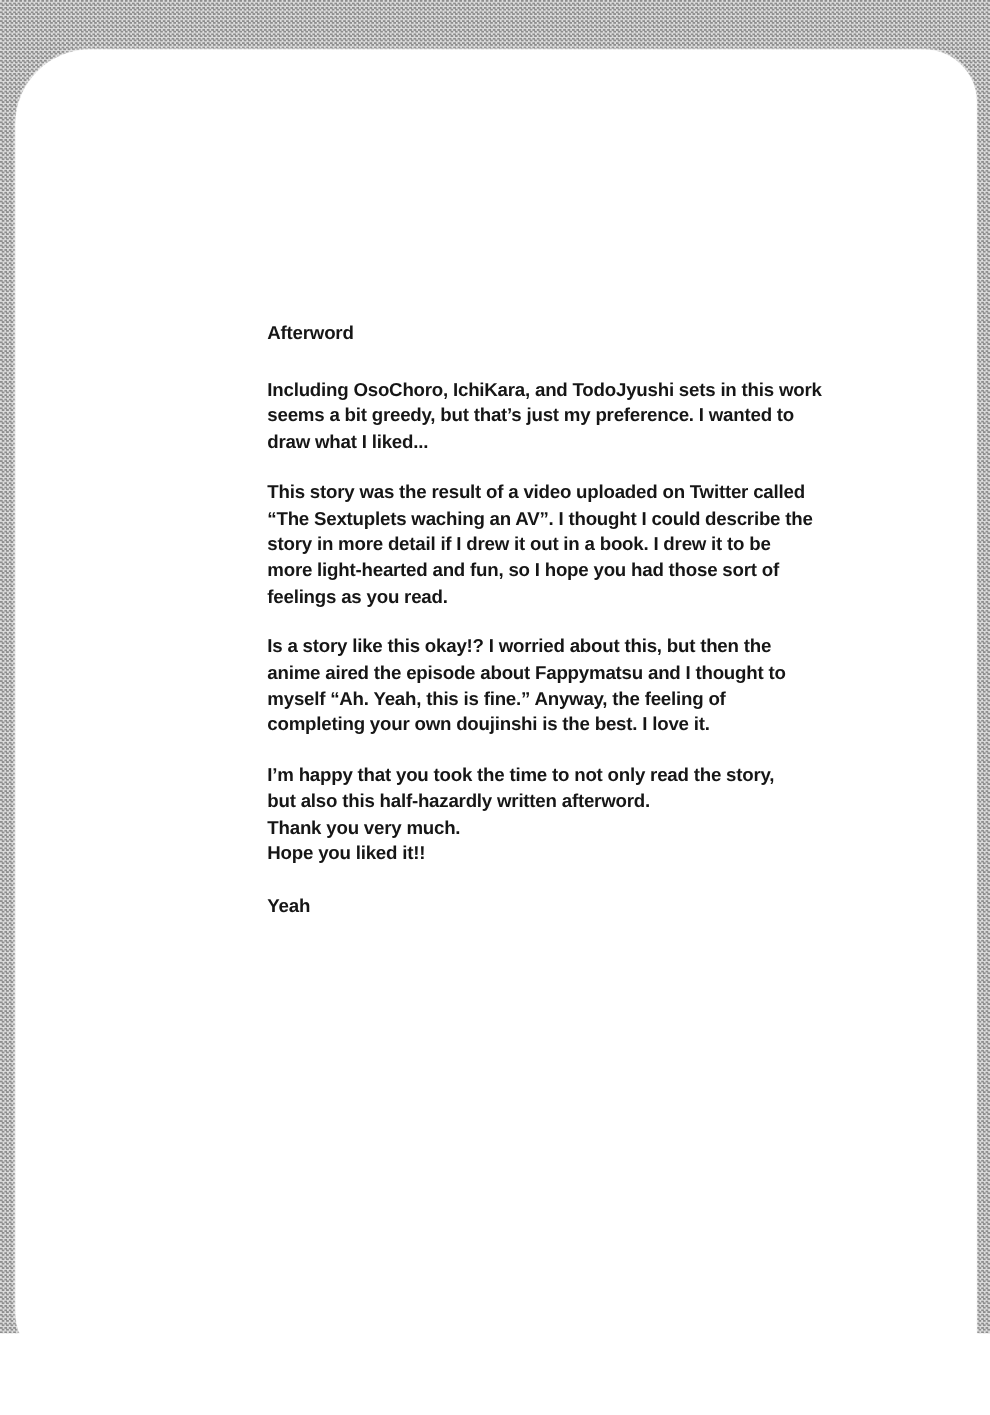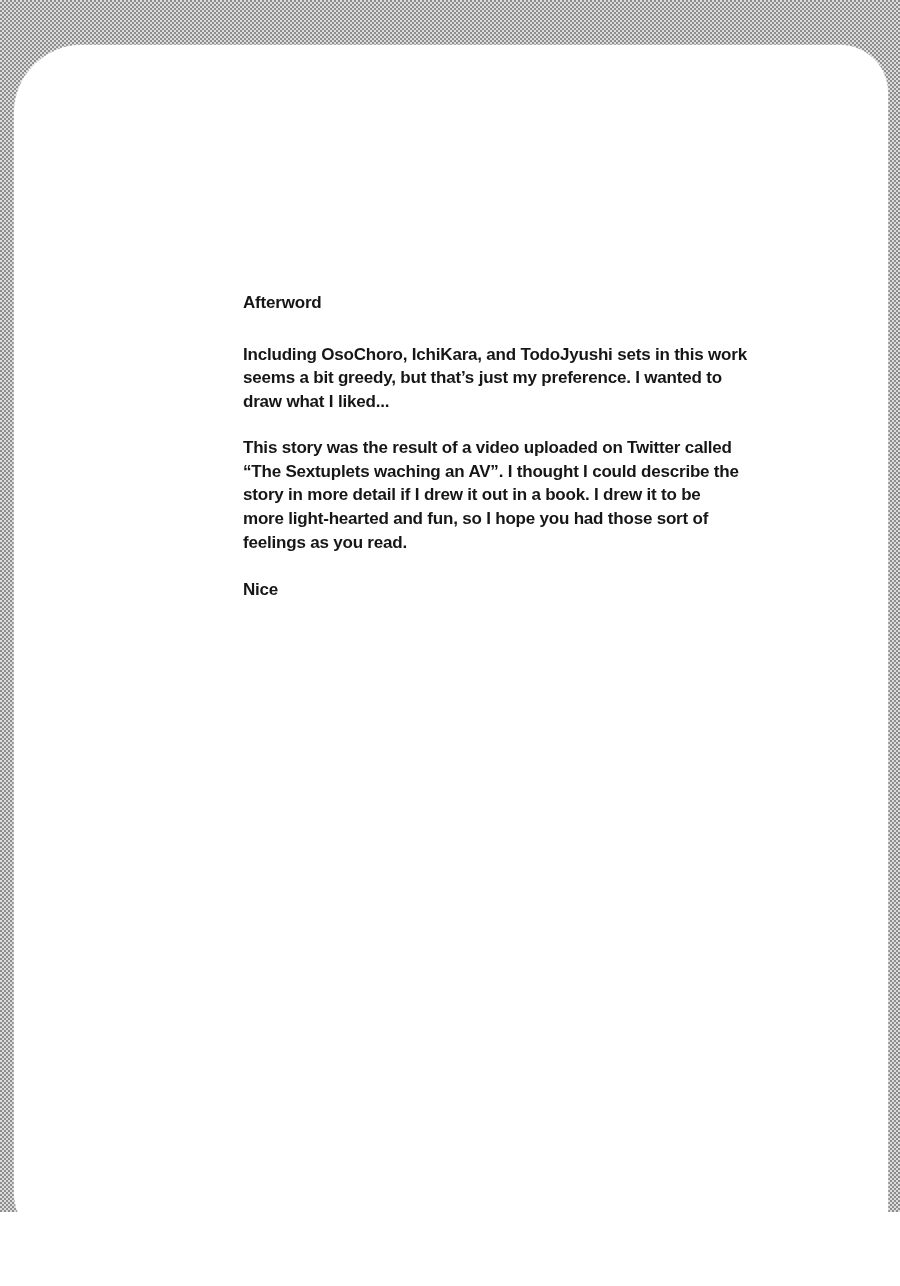--- a/index.html
+++ b/index.html
@@ -63,16 +63,24 @@
     <div class="content">
       <div class="title">Afterword</div>
       <p class="para">Including OsoChoro, IchiKara, and TodoJyushi sets in this work
 seems a bit greedy, but that’s just my preference. I wanted to
 draw what I liked...</p>
       <p class="para">This story was the result of a video uploaded on Twitter called
 “The Sextuplets waching an AV”. I thought I could describe the
 story in more detail if I drew it out in a book. I drew it to be
 more light-hearted and fun, so I hope you had those sort of
 feelings as you read.</p>
-      <div class="signature">Nice</div>
+      <p class="para">Is a story like this okay!? I worried about this, but then the
+anime aired the episode about Fappymatsu and I thought to
+myself “Ah. Yeah, this is fine.” Anyway, the feeling of
+completing your own doujinshi is the best. I love it.</p>
+      <p class="para">I’m happy that you took the time to not only read the story,
+but also this half-hazardly written afterword.
+Thank you very much.
+Hope you liked it!!</p>
+      <div class="signature">Yeah</div>
     </div>
   </div>
 </div>
 
 </body></html>

